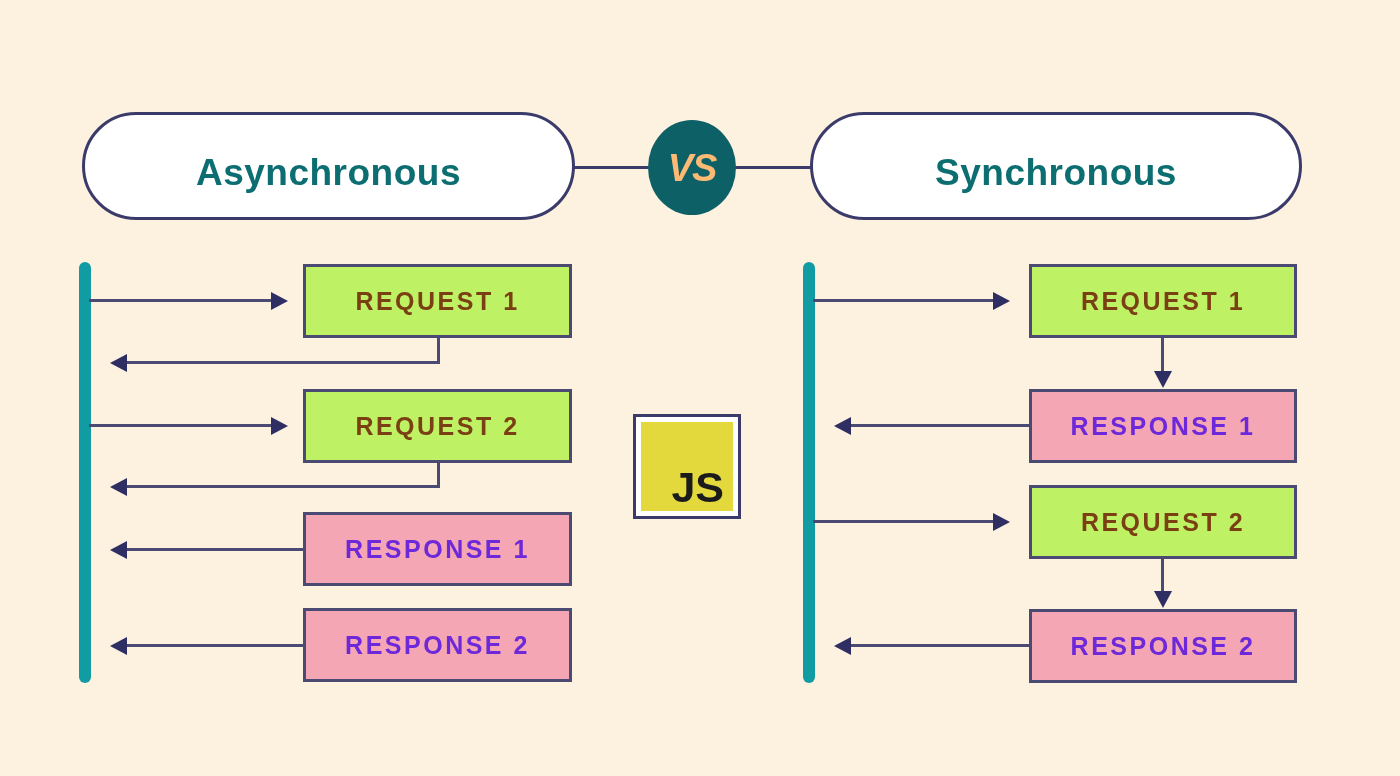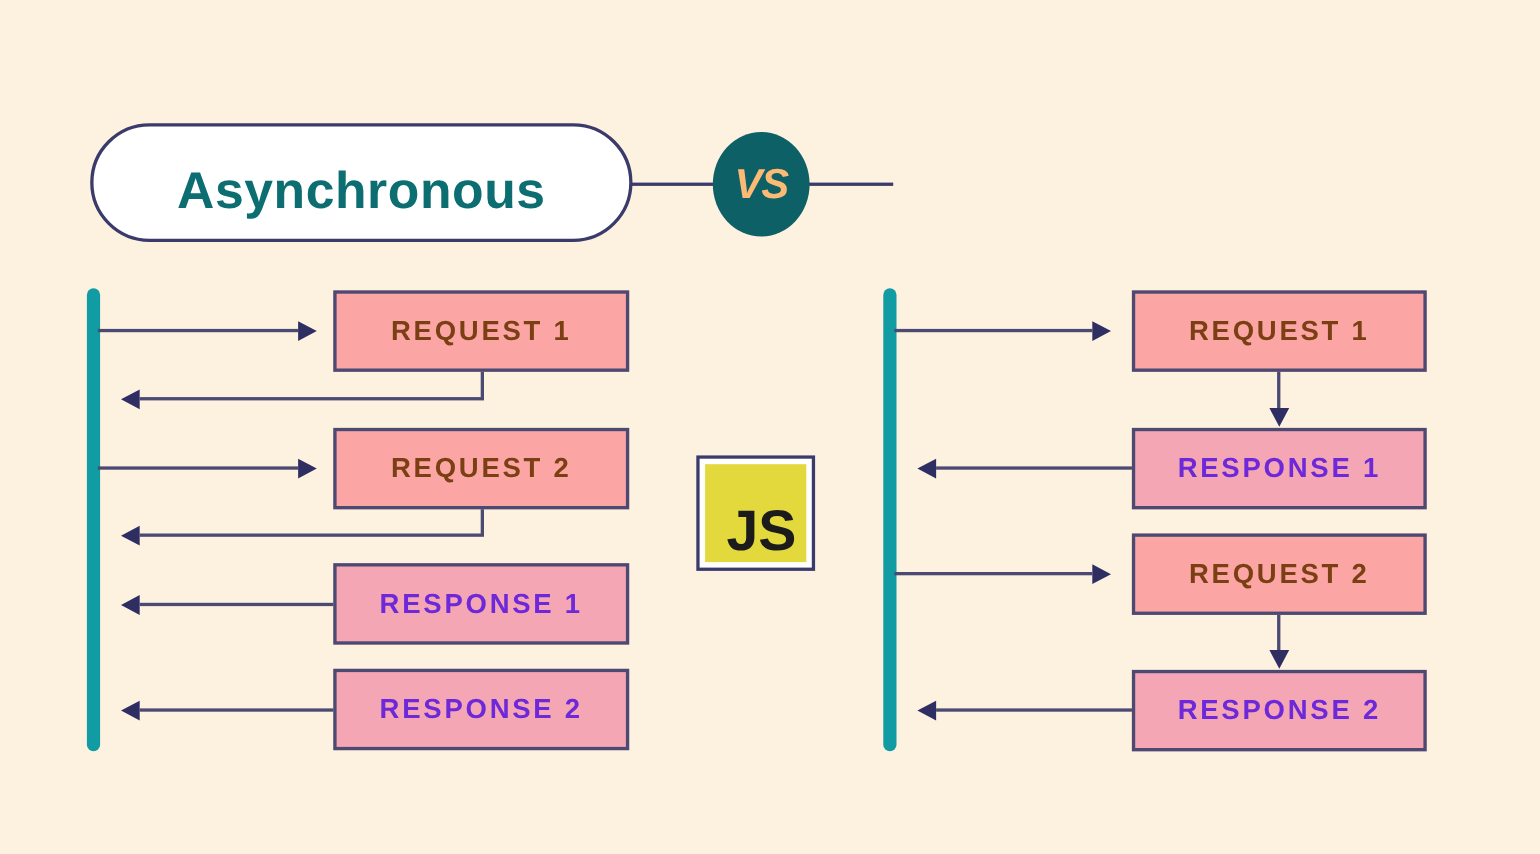--- a/index.html
+++ b/index.html
@@ -27,21 +27,21 @@
     height: 108px;
     background: #ffffff;
     border: 3px solid #3b3b6b;
     border-radius: 56px;
     box-sizing: border-box;
     display: flex;
     align-items: center;
     justify-content: center;
   }
   .title-pill .title-text {
-    font-size: 47px;
+    font-size: 37px;
     font-weight: bold;
     color: #0d6e72;
     letter-spacing: 0.5px;
     line-height: 1;
     margin-top: 13px;
   }
   #pill-async { left: 82px;  width: 493px; }
   #pill-sync  { left: 810px; width: 492px; }
 
   
@@ -98,21 +98,21 @@
     align-items: center;
     justify-content: center;
     z-index: 2;
   }
   .msg-box .msg-label {
     font-size: 25px;
     font-weight: bold;
     letter-spacing: 2.5px;
     line-height: 1;
   }
-  .msg-box.request { background: #fca5a5; }
+  .msg-box.request { background: #bef264; }
   .msg-box.request .msg-label { color: #7a3f12; }
   .msg-box.response { background: #f5a6b4; }
   .msg-box.response .msg-label { color: #6d28d9; }
 
   .col-left  { left: 303px; width: 269px; }
   .col-right { left: 1029px; width: 268px; }
 
   
   .hline {
     position: absolute;
@@ -161,21 +161,21 @@
   #js-logo .js-square {
     width: 100%;
     height: 100%;
     background: #e4d93c;
     position: relative;
   }
   #js-logo .js-text {
     position: absolute;
     right: 9px;
     bottom: 2px;
-    font-size: 52px;
+    font-size: 43px;
     font-weight: bold;
     color: #1b1b1b;
     line-height: 1;
     font-family: "Liberation Sans", sans-serif;
   }
 </style>
 </head>
 <body>
 
 <div id="stage">
@@ -185,20 +185,23 @@
   </div>
 
   <div class="vs-connector" id="vs-connector-left"></div>
 
   <div id="vs-badge">
     <span class="vs-text">VS</span>
   </div>
 
   <div class="vs-connector" id="vs-connector-right"></div>
 
+  <div class="title-pill" id="pill-sync">
+    <span class="title-text">Synchronous</span>
+  </div>
 
   <div class="timeline-bar" id="timeline-async"></div>
 
   <div class="hline" style="left:89px; top:299px; width:182px;"></div>
   <div class="arrowhead right" style="left:271px; top:292px;"></div>
   <div class="msg-box request col-left" style="top:264px;">
     <span class="msg-label">REQUEST 1</span>
   </div>
 
   <div class="vline" style="left:437px; top:337px; height:26px;"></div>

